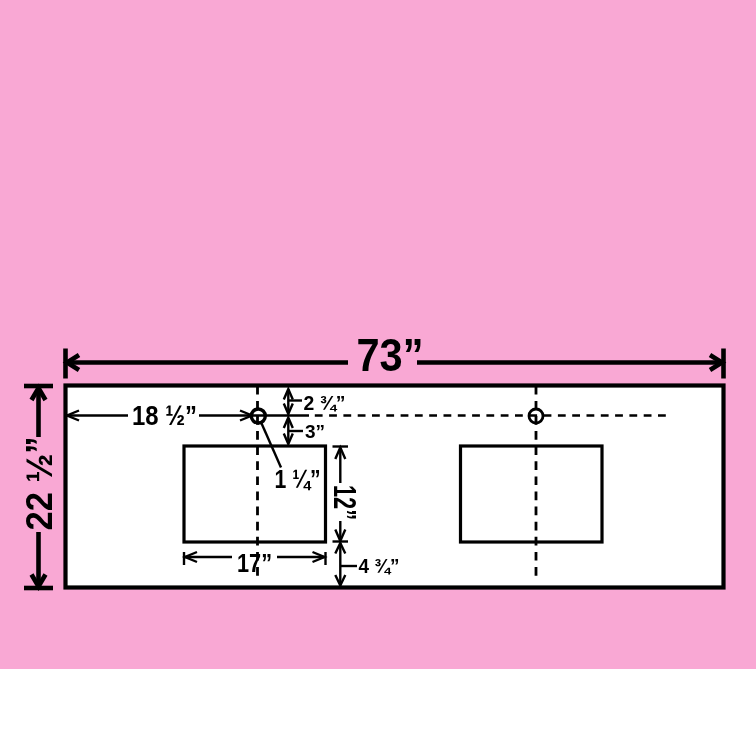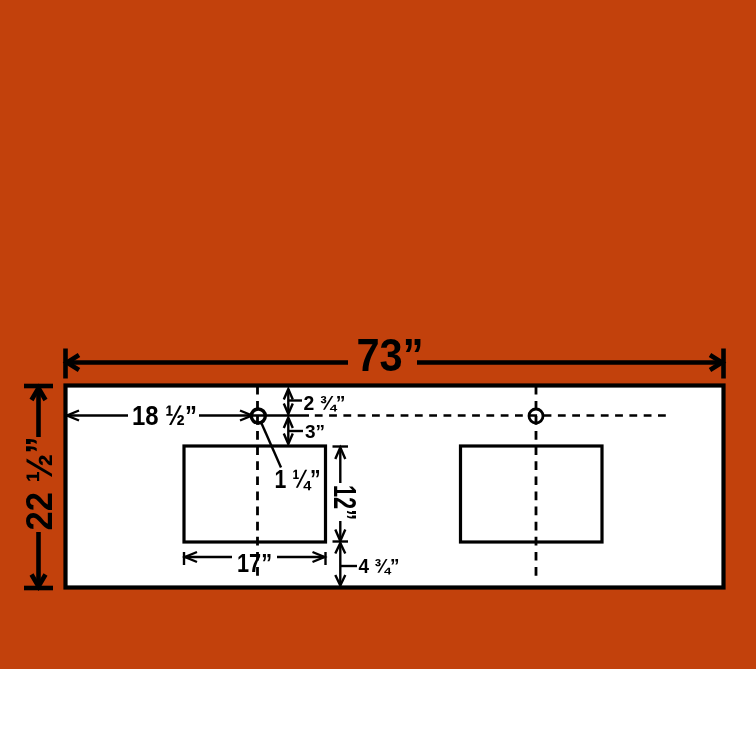--- a/index.html
+++ b/index.html
@@ -1,16 +1,16 @@
 <!DOCTYPE html>
 <html><head>
 <meta charset="utf-8">
 <style>
   html,body{margin:0;padding:0;background:#ffffff;}
-  .wrap{width:756px;height:669px;position:relative;background:#c2410c;}
+  .wrap{width:756px;height:669px;position:relative;background:#f9a8d4;}
   svg{position:absolute;left:0;top:0;}
   text{font-family:"Liberation Sans", sans-serif;font-weight:bold;fill:#000;}
 </style>
 </head>
 <body>
 <div class="wrap">
 <svg width="756" height="756" viewBox="0 0 756 756">
 
   <rect x="65.5" y="385.5" width="658" height="202" fill="#fff" stroke="#000" stroke-width="4.2"></rect>
 

